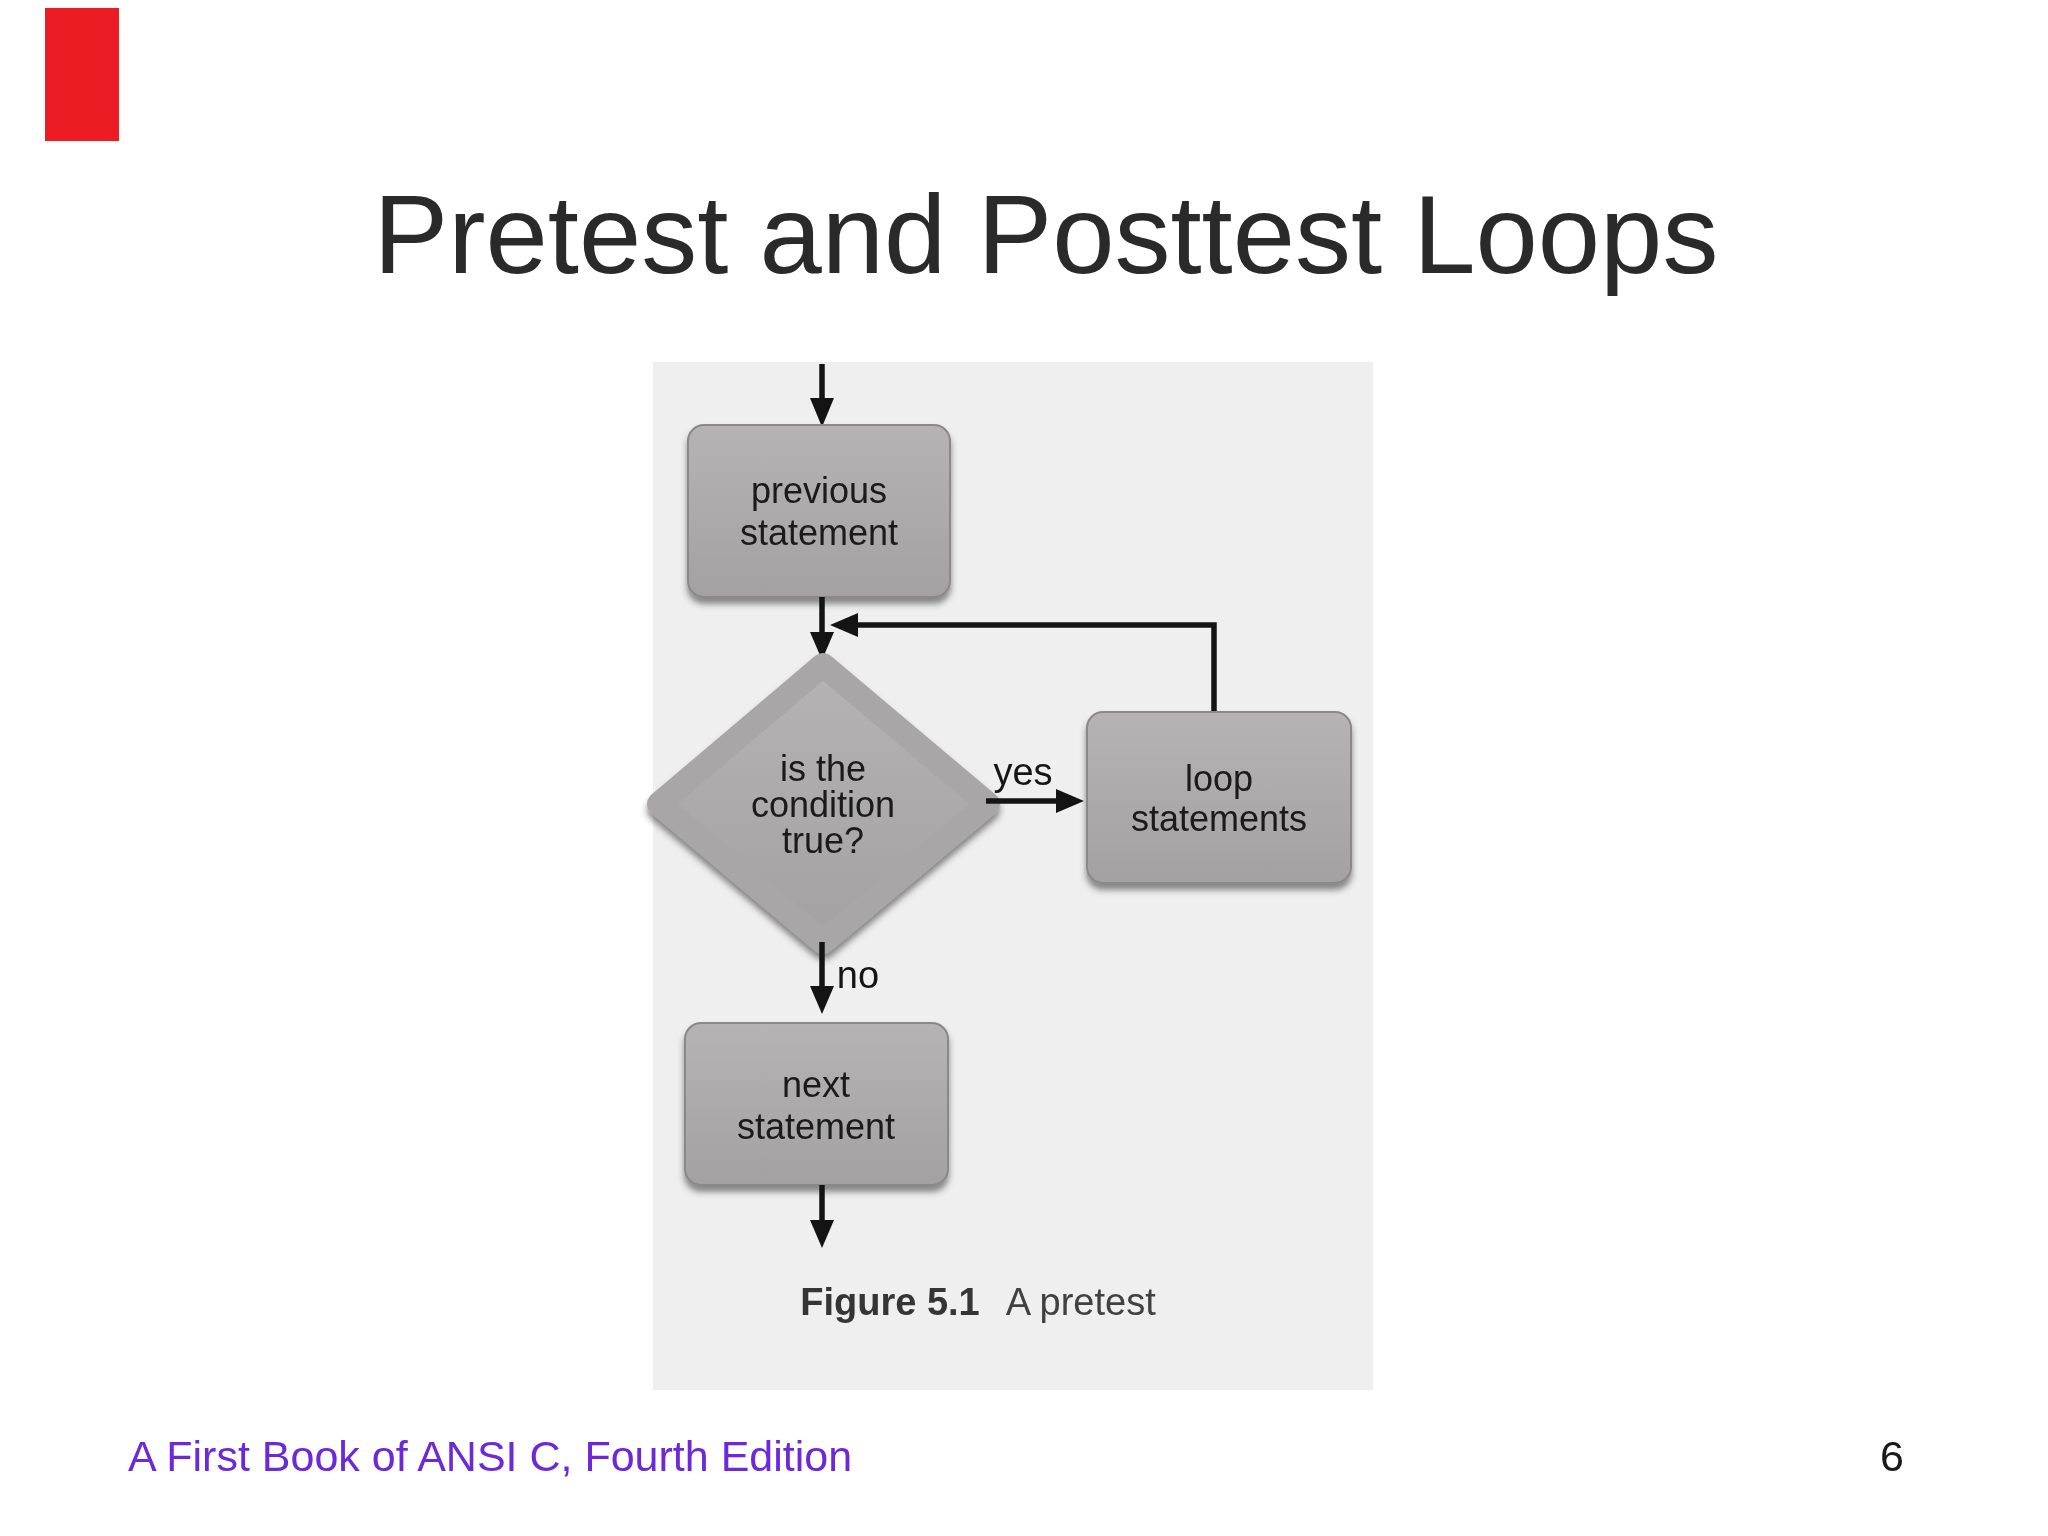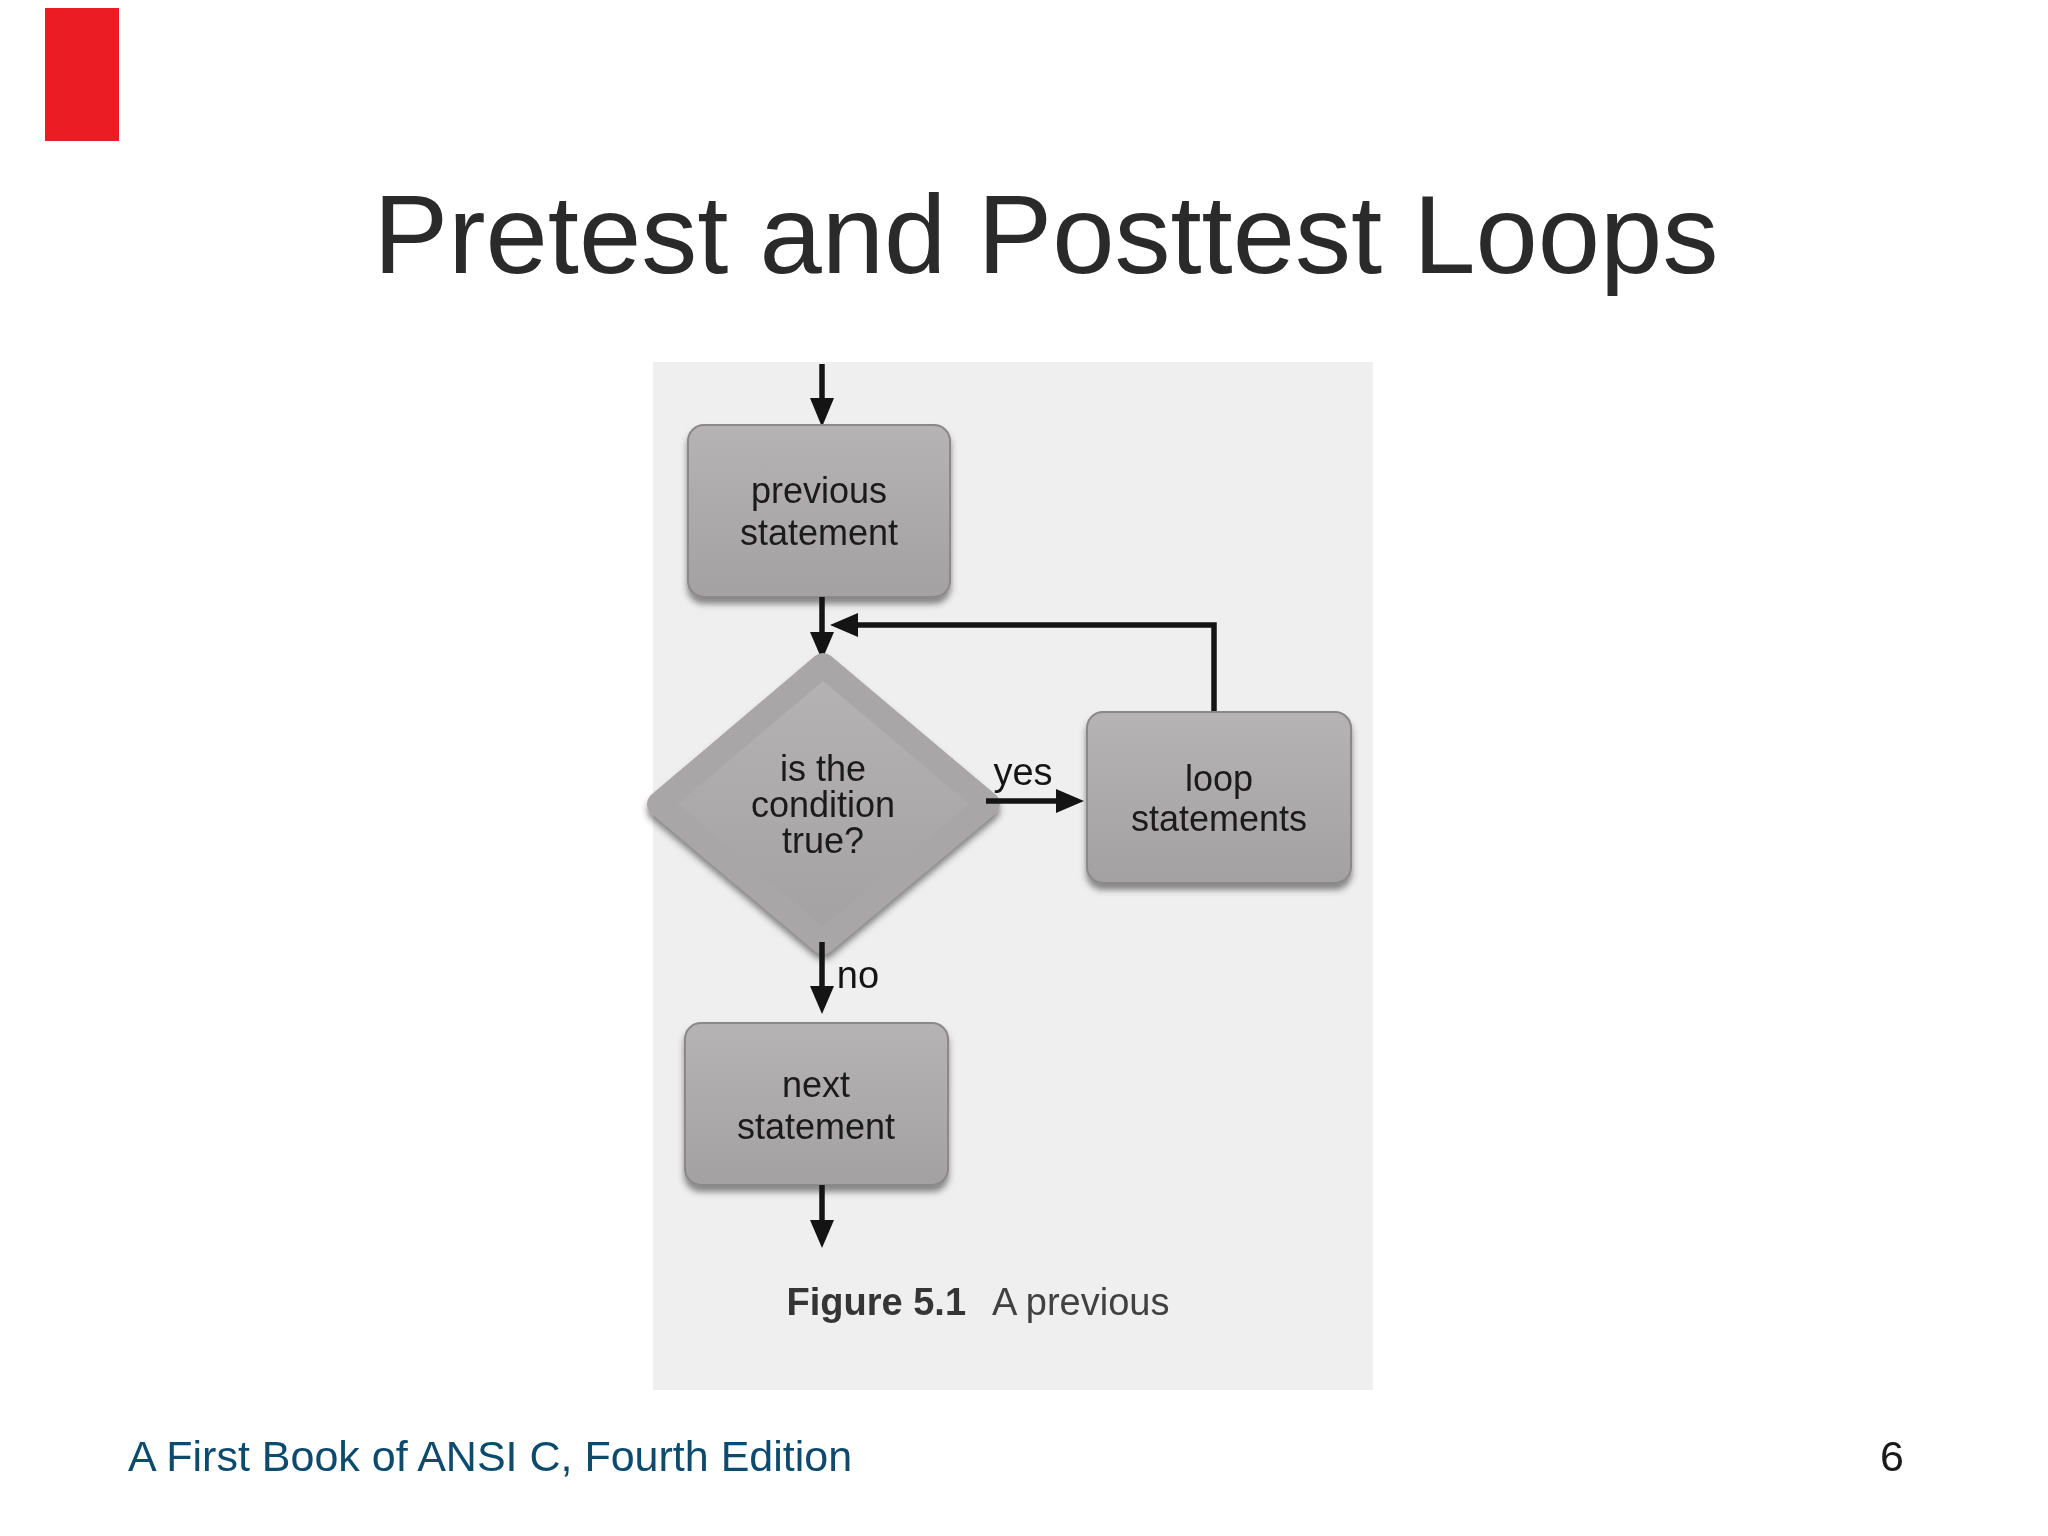--- a/index.html
+++ b/index.html
@@ -31,21 +31,21 @@
   }
   .flow-line{stroke:#141414;stroke-width:5.5px;fill:none;}
   .flow-head{fill:#141414;stroke:none;}
   .fig-caption{
     position:absolute;left:628px;top:1280px;width:700px;text-align:center;
     font-size:38px;line-height:45px;color:#414141;
   }
   .fig-caption .fig-label{font-weight:700;color:#353535;margin-right:26px;}
   .footer-text{
     position:absolute;left:128px;top:1432px;
-    font-size:43px;color:#0c4a6e;white-space:nowrap;
+    font-size:43px;color:#6d28d9;white-space:nowrap;
   }
   .page-number{
     position:absolute;left:1880px;top:1432px;
     font-size:43px;color:#1a1a1a;
   }
 </style>
 </head>
 <body>
 
 <div class="red-bar"></div>
@@ -117,17 +117,17 @@
   <text class="node-text" x="816" y="1097">next</text>
   <text class="node-text" x="816" y="1139">statement</text>
 
   <g>
     <path class="flow-line" d="M822 1185 L822 1222"></path>
     <polygon class="flow-head" points="822,1248 810,1220 834,1220"></polygon>
   </g>
 </svg>
 
 <div class="fig-caption">
-  <div><span class="fig-label">Figure 5.1</span><span>A previous</span></div>
+  <div><span class="fig-label">Figure 5.1</span><span>A pretest</span></div>
 </div>
 
 <div class="footer-text">A First Book of ANSI C, Fourth Edition</div>
 <div class="page-number">6</div>
 
 </body></html>

